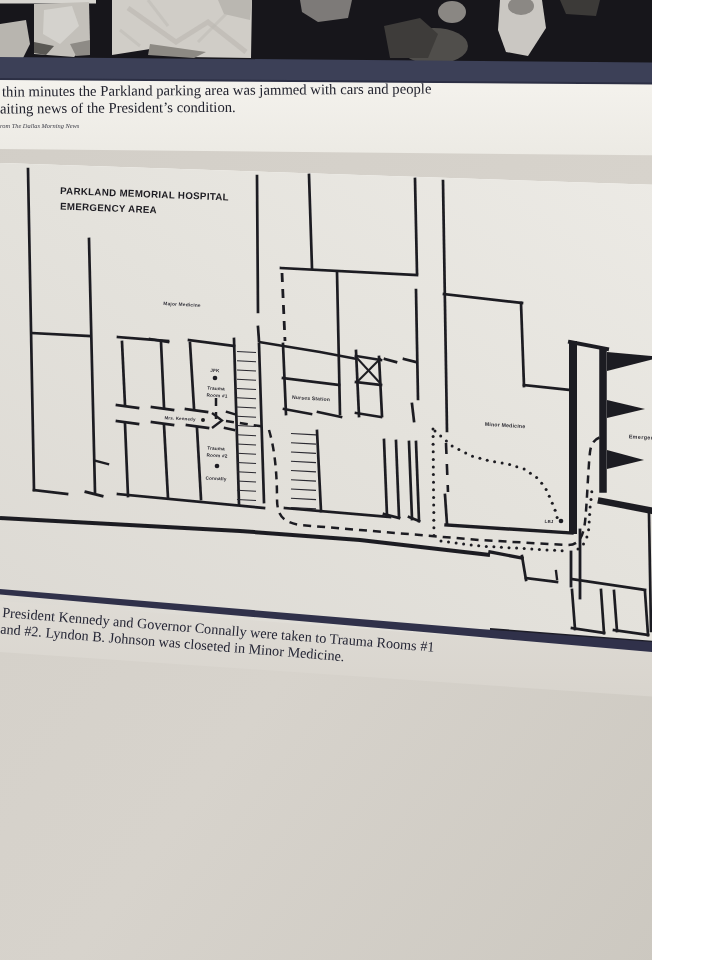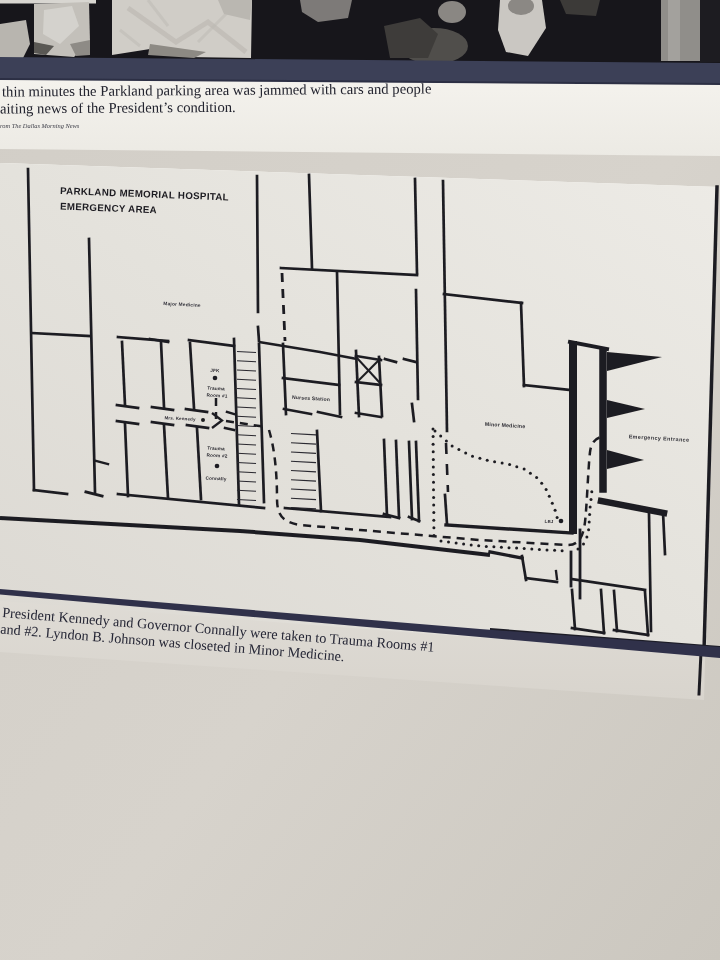--- a/index.html
+++ b/index.html
@@ -1,15 +1,15 @@
 <!DOCTYPE html>
 <html><head><meta charset="utf-8">
 <style>
 html,body{margin:0;padding:0;}
-#page{position:relative;width:720px;height:960px;overflow:hidden;
+#page{position:relative;width:652px;height:960px;overflow:hidden;
  background:#d5d1ca;font-family:"Liberation Serif",serif;}
 </style></head>
 <body>
 <div id="page">
 <svg width="720" height="960" viewBox="0 0 720 960">
 <defs>
  <filter id="soft" x="-2%" y="-2%" width="104%" height="104%">
           <feGaussianBlur stdDeviation="0.45"></feGaussianBlur>
         </filter>
  <linearGradient id="wall" x1="0" y1="0" x2="1" y2="1">

